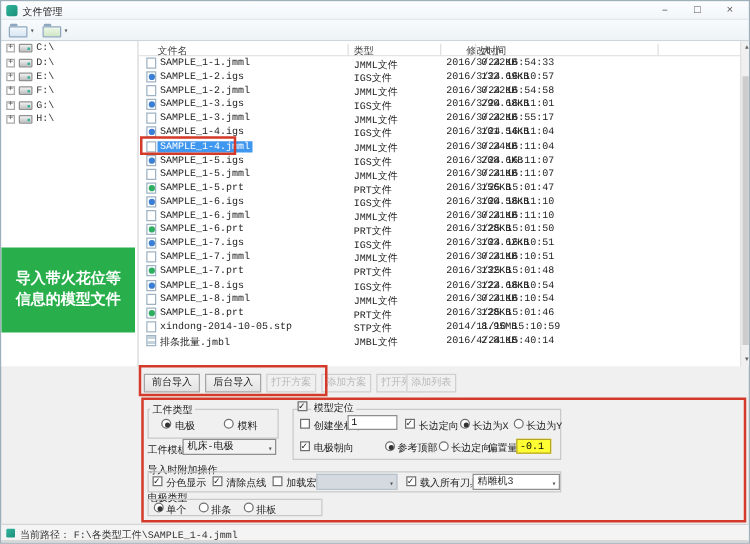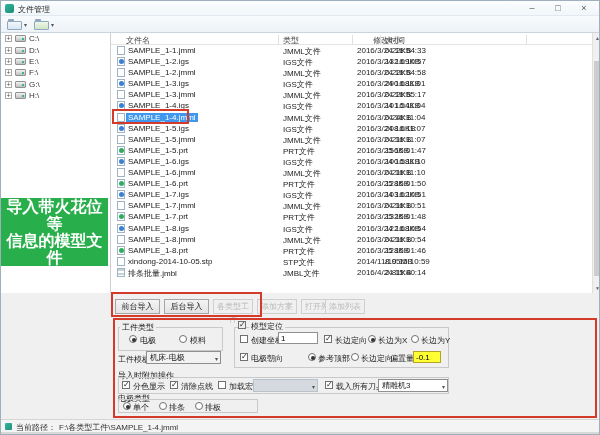--- a/index.html
+++ b/index.html
@@ -1,18 +1,18 @@
 <!DOCTYPE html>
 <html><head>
 <meta charset="utf-8">
 <style>
   * { margin:0; padding:0; box-sizing:border-box; }
   body { font-family:"Liberation Sans","DejaVu Sans",sans-serif; background:#888; }
   .screen { position:relative; width:600px; height:435px; background:#f0f0f0;
-            border:1px solid #9fb0bd; overflow:hidden; font-size:8px; color:#1a1a1a; }
+            border:1px solid #9fb0bd; overflow:hidden; font-size:8px; color:#1a1a1a;font-family:Liberation Mono, monospace; }
 
   
   .titlebar { position:absolute; left:0; top:0; width:100%; height:15px;
               background:linear-gradient(#fbfdfe,#f1f6fa); border-bottom:1px solid #e3e9ee; }
   .app-icon { position:absolute; left:4px; top:3px; width:9px; height:9px;
               background:linear-gradient(135deg,#2fb49a,#1b8f78); border-radius:2px; }
   .title-text { position:absolute; left:17px; top:3px; font-size:8px; color:#222; }
   .winbtn { position:absolute; top:1px; width:22px; height:13px; text-align:center;
             color:#555; font-size:9px; line-height:12px; }
   .winbtn.min{ right:56px; } .winbtn.max{ right:30px; } .winbtn.close{ right:4px; }
@@ -69,21 +69,21 @@
 
   .scrollbar { position:absolute; left:591px; top:32px; width:9px; height:260px; background:#f0f0f0;
                border-left:1px solid #e0e0e0; }
   .sb-arrow { position:absolute; left:0; width:9px; height:10px; color:#666; font-size:5px;
               text-align:center; line-height:10px; background:#f0f0f0; }
   .sb-up{ top:0; } .sb-down{ bottom:0; }
   .sb-thumb { position:absolute; left:1px; top:28px; width:7px; height:215px; background:#cdcdcd; }
 
   
   .green-note { position:absolute; left:0; top:197px; width:107px; height:68px; background:#28af4b;
-                color:#fff; font-size:16px; font-weight:bold; text-align:center;
+                color:#fff; font-size:12px; font-weight:bold; text-align:center;
                 display:flex; flex-direction:column; justify-content:center; line-height:17px; }
 
   
   .btn { position:absolute; top:298px; height:15px; background:linear-gradient(#f4f4f4,#e3e3e3);
          border:1px solid #a5a5a5; font-size:8px; color:#222; text-align:center; line-height:13px; }
   .btn.disabled { background:#f0f0f0; border-color:#cfcfcf; color:#b8b8b8; }
   .b1{ left:114px; width:45px; } .b2{ left:163px; width:45px; }
   .b3{ left:212px; width:40px; } .b4{ left:256px; width:40px; }
   .b5{ left:300px; width:40px; } .b6{ left:324px; width:40px; }
 
@@ -351,21 +351,21 @@
     <div class="sb-arrow sb-down">▼</div>
   </div>
 
   <div class="green-note">
     <div>导入带火花位等</div>
     <div>信息的模型文件</div>
   </div>
 
   <div class="btn b1">前台导入</div>
   <div class="btn b2">后台导入</div>
-  <div class="btn b3 disabled">各类型工件</div>
+  <div class="btn b3 disabled">打开方案</div>
   <div class="btn b4 disabled">添加方案</div>
   <div class="btn b5 disabled">打开列表</div>
   <div class="btn b6 disabled">添加列表</div>
 
   <div>
 
     <div class="grp" style="left:117px;top:326px;width:105px;height:24px"></div>
     <div class="grp-label" style="left:119px;top:321px">工件类型</div>
     <span class="radio on" style="left:128px;top:334px"></span>
     <span class="slabel" style="left:139px;top:334px">电极</span>

